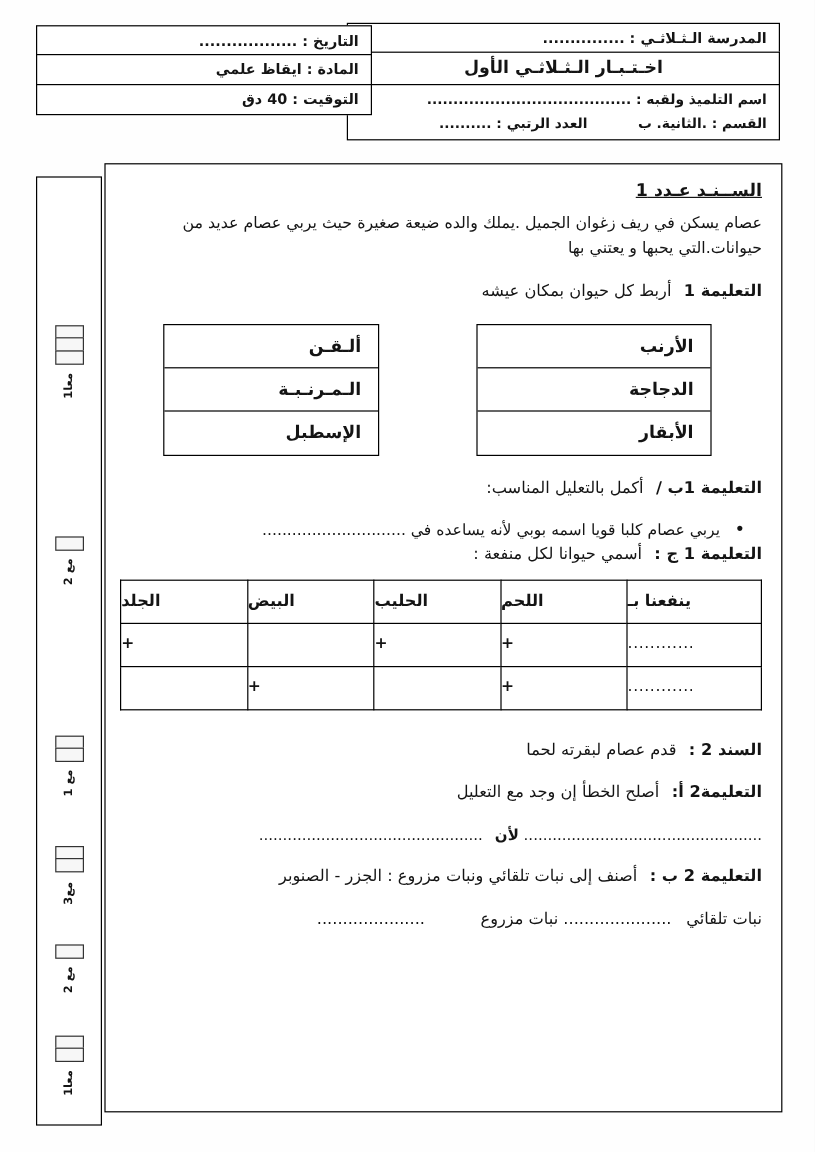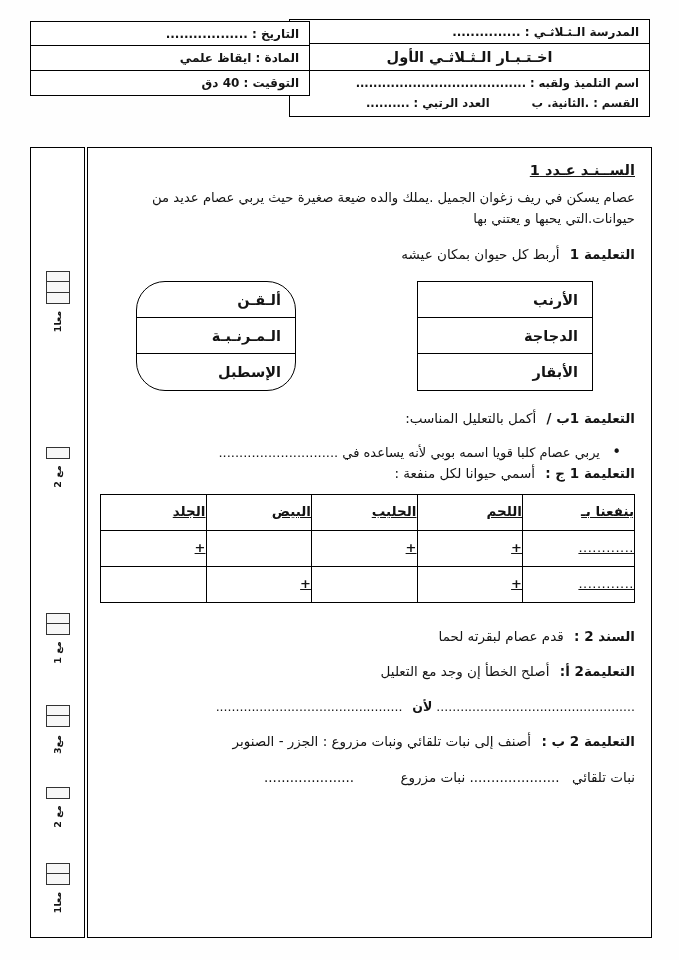--- a/index.html
+++ b/index.html
@@ -27,46 +27,46 @@
     position:absolute; top:147px; left:30px; width:55px; height:791px;
     border:1.6px solid #000; background:#fff;
   }
   .crit { position:absolute; width:100%; display:flex; flex-direction:column; align-items:center; }
   .g1{top:124px}.g2{top:300px}.g3{top:466px}.g4{top:558px}.g5{top:640px}.g6{top:716px}
   .crit-box { width:24px; height:12px; border:1.3px solid #333; margin-top:-1.3px; background:#f7f7f7; }
   .crit-label { font-size:9.5px; font-weight:bold; margin-top:12px; transform:rotate(-90deg); white-space:nowrap; }
 
   
   .mainbox {
-    position:absolute; top:147px; right:27px; width:565px; height:791px;
+    position:absolute; top:136px; right:27px; width:565px; height:791px;
     border:1.6px solid #000; background:#fff; padding:12px 16px 0 12px;
     font-size:13.2px; line-height:1.45;
   }
   .b { font-weight:bold; margin-left:6px; }
   .sanad-title { font-size:14.5px; font-weight:bold; text-decoration:underline; }
   .para { margin-top:6px; font-size:13.2px; line-height:1.6; }
   .line { margin-top:16px; font-size:13.5px; }
 
   .match { display:flex; justify-content:space-between; margin-top:16px; padding:0 42px 0 36px; }
   .match-col { border:1.5px solid #000; }
-  .match-col.animals { width:176px; }
-  .match-col.places  { width:160px;border-radius:29px; }
+  .match-col.animals { width:196px; }
+  .match-col.places  { width:180px; }
   .match-row {
     height:36px; line-height:36px; border-bottom:1.5px solid #000;
     padding-right:14px; font-size:14.5px; font-weight:bold; overflow:hidden;
   }
   .match-row:last-child { border-bottom:none; }
 
   .bullet-line { margin-top:14px; font-size:13px; padding-right:14px; }
   .bullet-mark { font-size:15px; margin-left:8px; }
 
   table.btable { width:100%; border-collapse:collapse; margin-top:10px; table-layout:fixed; }
   table.btable th, table.btable td {
-    border:1.4px solid #000; height:36px; text-align:right;
-    font-size:13px; vertical-align:middle;text-decoration:underline;
+    border:1.4px solid #000; height:36px; text-align:left;
+    font-size:13px; vertical-align:middle;
   }
   table.btable th { font-weight:bold; font-size:13.5px; }
   table.btable th:first-child { width:112px; }
   td.plus { font-size:15px; font-weight:bold; }
 
   .laan-line { margin-top:16px; font-size:12.5px; white-space:nowrap; overflow:hidden; }
   .classify-line { margin-top:16px; font-size:13.5px;text-align:right; }
   .classify-line .gap { margin-left:34px; }
   .dots { letter-spacing:.5px; }
 </style>

